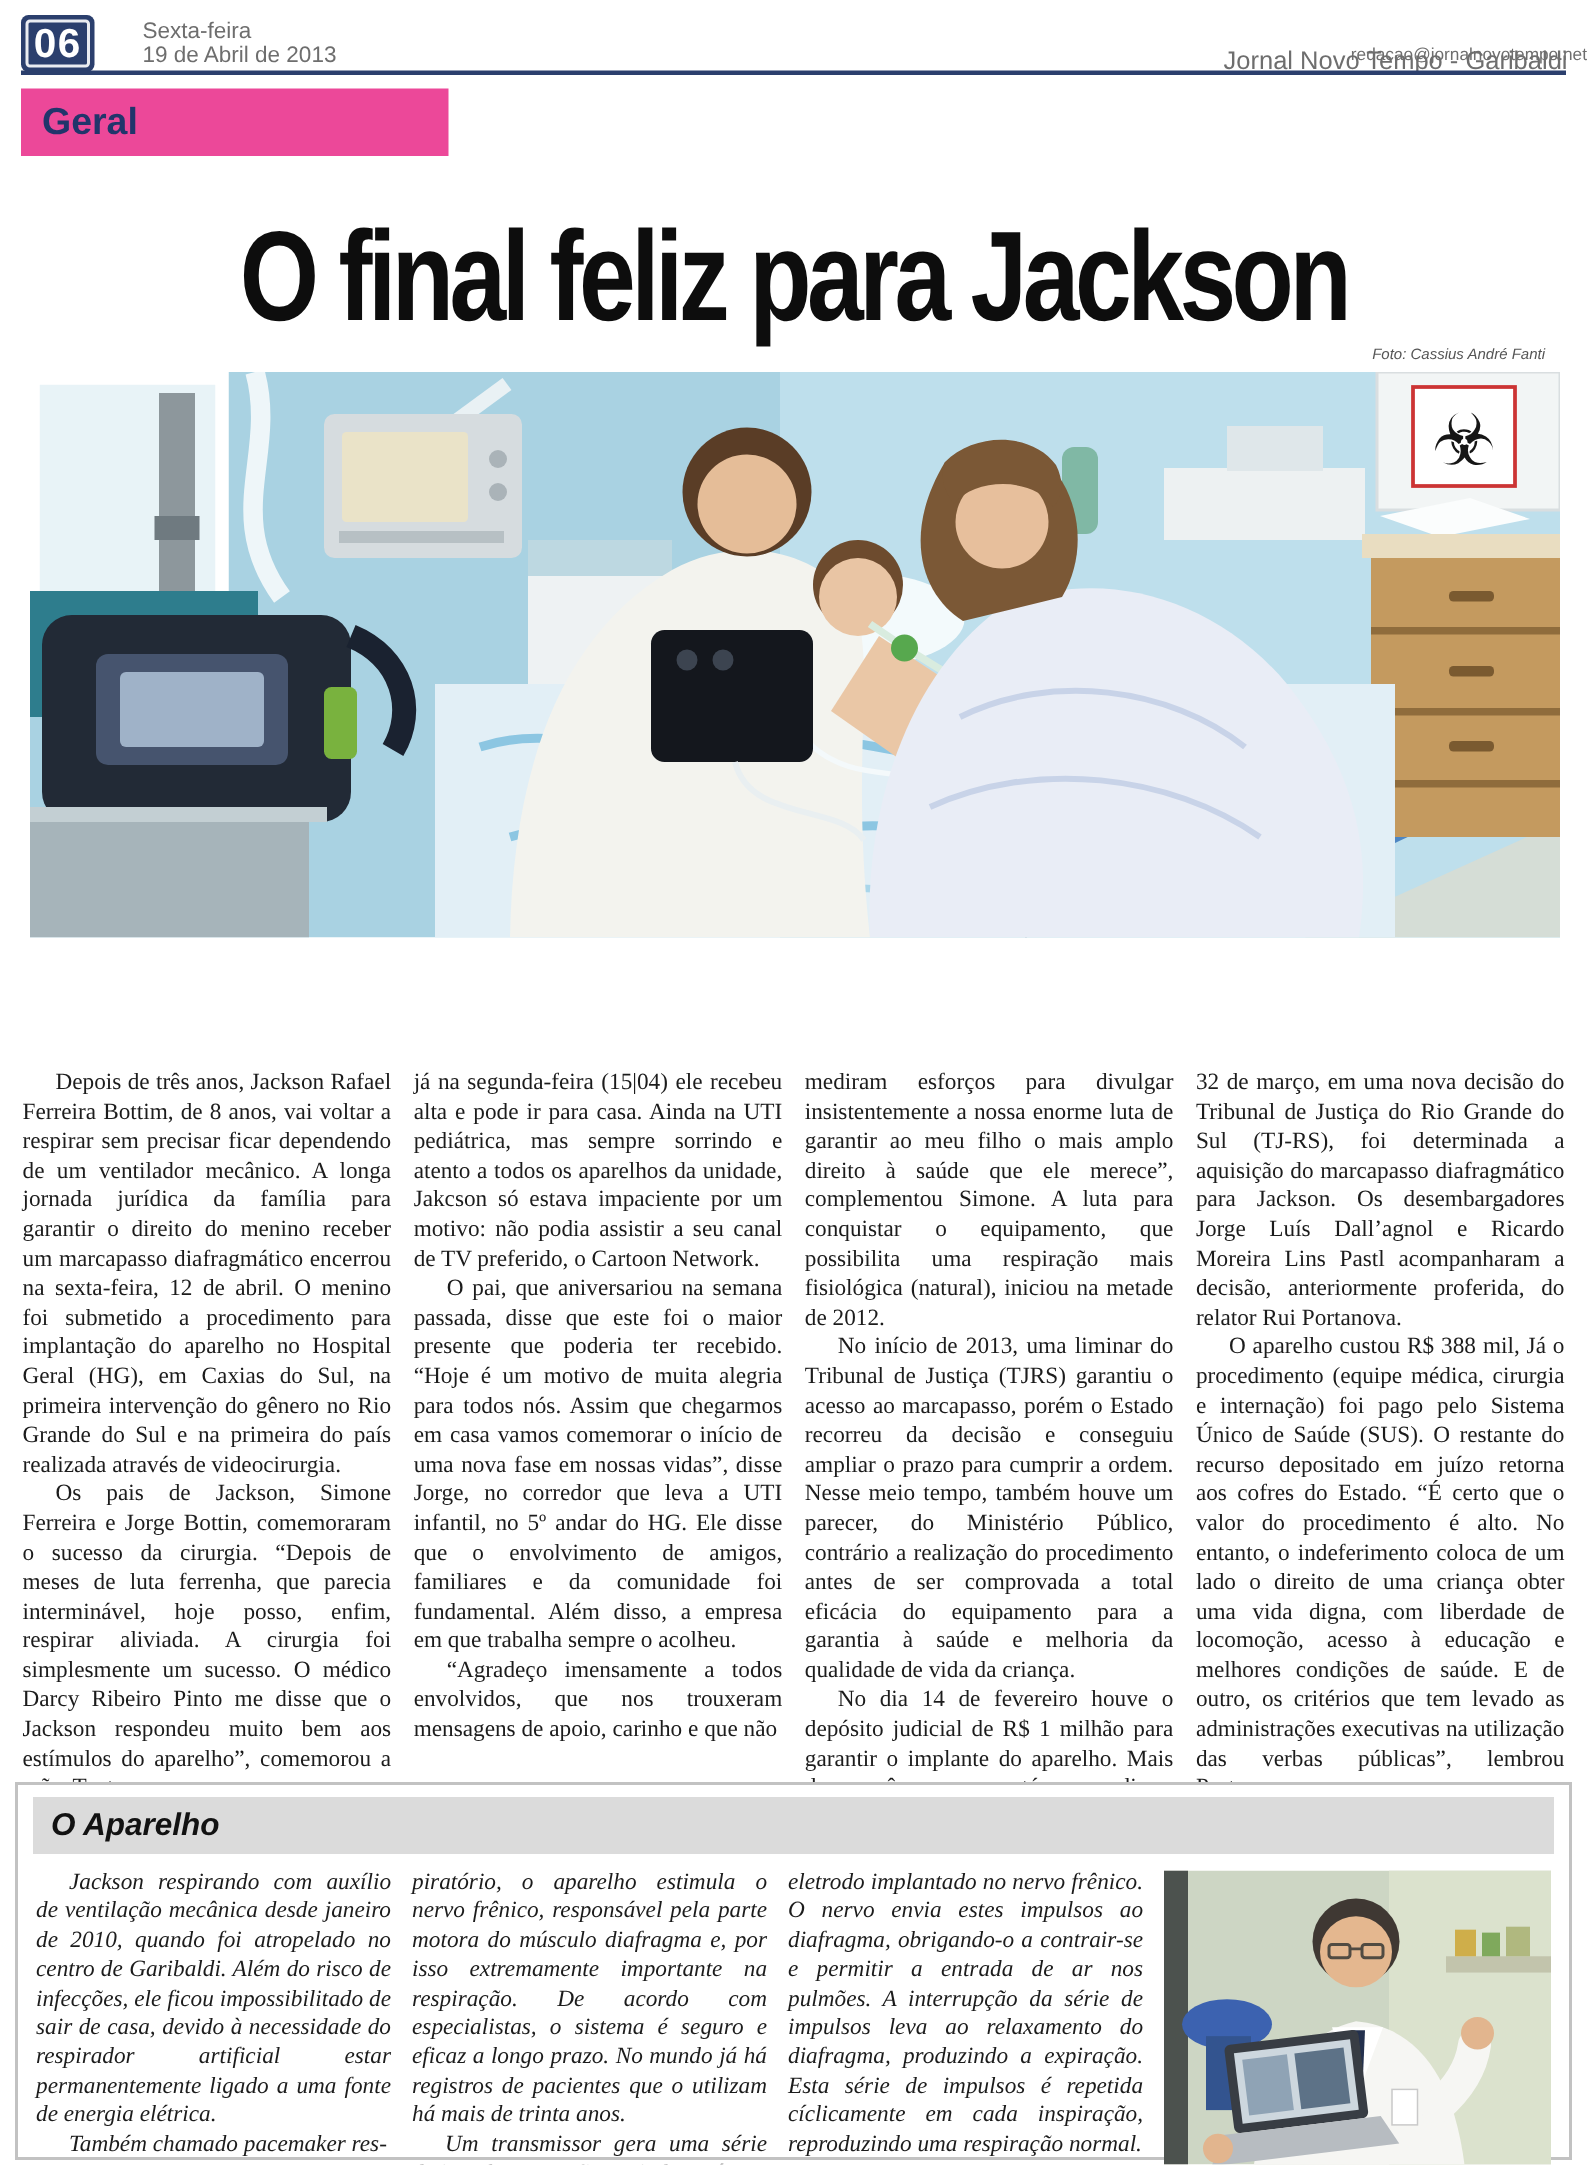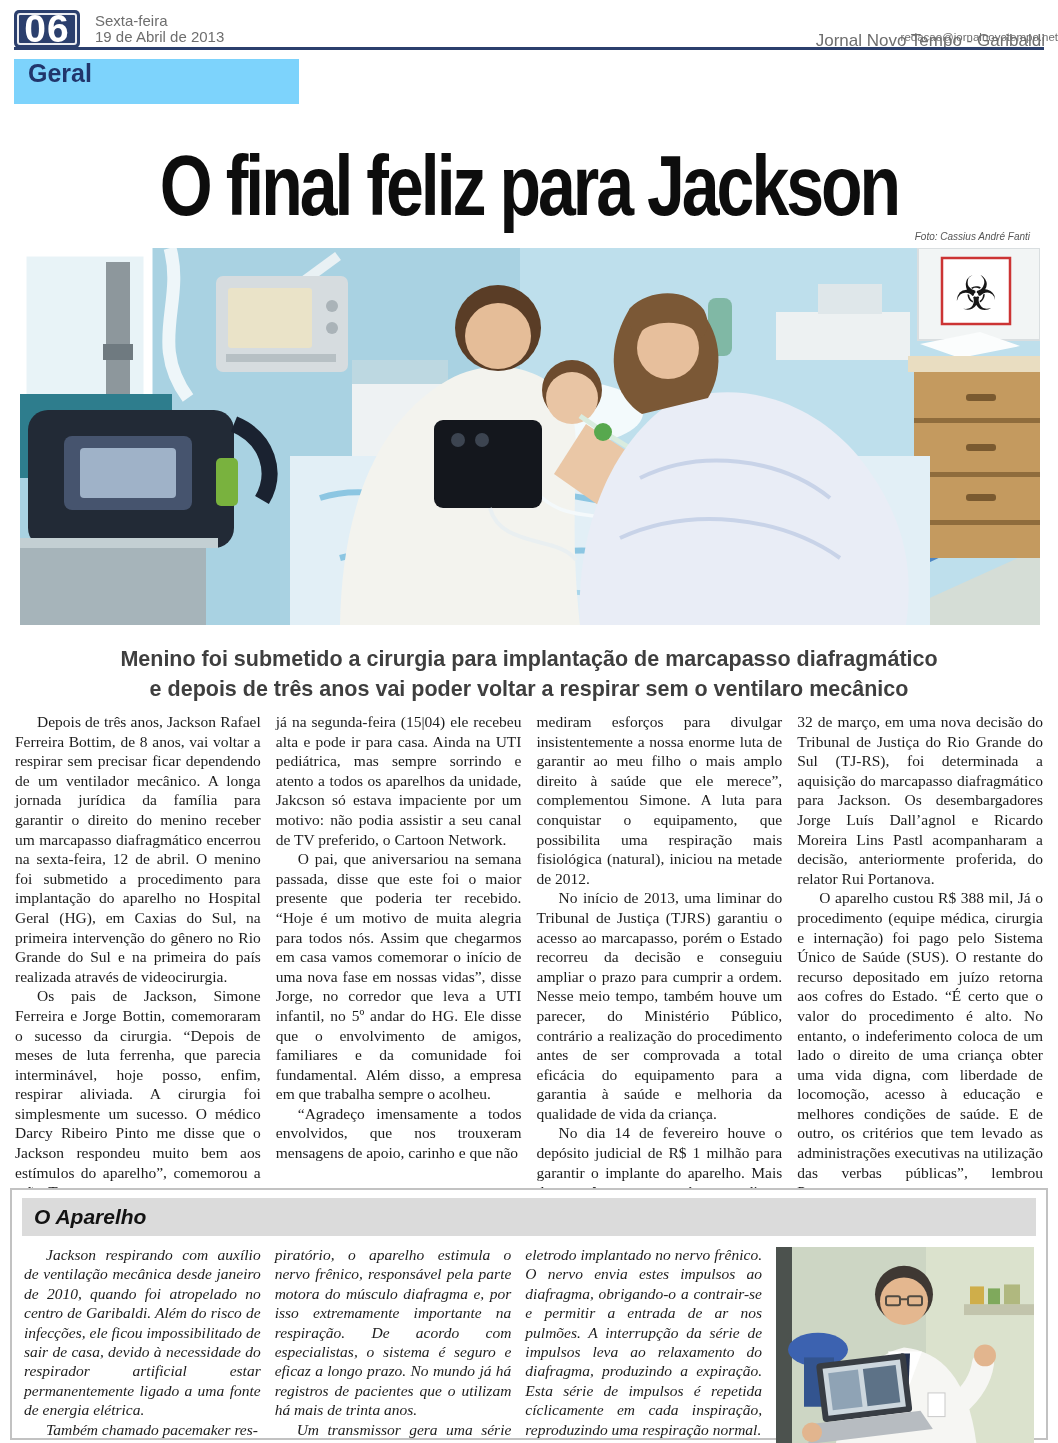--- a/index.html
+++ b/index.html
@@ -1,32 +1,32 @@
 <!DOCTYPE html>
 <html lang="pt-BR"><head>
 <meta charset="utf-8">
 <style>
   html,body{margin:0;padding:0;background:#ffffff;}
   #page{position:relative;width:1058px;height:1443px;background:#fff;overflow:hidden;
         font-family:"Liberation Serif",serif;color:#1c1c1c;}
 
   
   .header-rule{position:absolute;left:14px;right:14px;top:47px;height:3px;background:#2b3f6d;}
-  .pagenum{position:absolute;left:14px;top:10px;width:66px;height:38px;background:#2b3f6d;
+  .pagenum{position:absolute;left:14px;top:10px;width:49px;height:38px;background:#2b3f6d;
            border-radius:5px;color:#fff;font-family:"Liberation Sans",sans-serif;font-weight:bold;
-           font-size:39px;text-align:center;line-height:38px;letter-spacing:1px;z-index:2;}
+           font-size:27px;text-align:center;line-height:38px;letter-spacing:1px;z-index:2;}
   .pagenum::after{content:"";position:absolute;inset:3px;border:2px solid rgba(255,255,255,.9);border-radius:3px;pointer-events:none;}
   .daydate{position:absolute;left:95px;top:13px;font-family:"Liberation Sans",sans-serif;
            font-size:15px;color:#6e6e6e;line-height:16px;}
   .hdr-center{position:absolute;top:31px;left:0;right:0;text-align:right;
               font-family:"Liberation Sans",sans-serif;font-size:11.5px;color:#6e6e6e;}
   .hdr-right{position:absolute;top:31px;right:13px;font-family:"Liberation Sans",sans-serif;
              font-size:17px;color:#6e6e6e;}
-  .section-box{position:absolute;left:14px;top:59px;width:285px;height:45px;background:#7dd3fc;
-               display:flex;align-items:flex-start;padding-left:14px;box-sizing:border-box;}
+  .section-box{position:absolute;left:14px;top:59px;width:285px;height:45px;background:#ec4899;
+               display:flex;align-items:center;padding-left:14px;box-sizing:border-box;}
   .section-box span{font-family:"Liberation Sans",sans-serif;font-weight:bold;font-size:25px;color:#21356b;}
 
   
   .headline{position:absolute;top:136px;left:0;right:0;text-align:center;
             font-family:"Liberation Sans",sans-serif;font-weight:900;font-size:68px;
             letter-spacing:-3px;color:#0d0d0d;transform:scaleY(1.25);transform-origin:50% 0;
             white-space:nowrap;}
   .photo-credit{position:absolute;top:231px;right:28px;font-family:"Liberation Sans",sans-serif;
                 font-style:italic;font-size:10px;color:#555;}
 
@@ -162,24 +162,20 @@
     <g>
       <path d="M560,377 C556,296 582,206 646,158 C708,128 788,148 838,208 C886,268 894,322 886,377 Z" fill="#e9edf6"></path>
       <path d="M620,230 C680,200 760,210 810,250" stroke="#c8d3e8" stroke-width="4" fill="none"></path>
       <path d="M600,290 C670,258 760,268 820,310" stroke="#c8d3e8" stroke-width="4" fill="none"></path>
       <path d="M610,60 C580,110 596,150 622,166 L688,150 C706,120 700,80 676,58 Z" fill="#7b5836"></path>
       <circle cx="648" cy="100" r="31" fill="#e7bf9c"></circle>
       <path d="M610,60 C630,40 668,40 684,62 C690,74 688,84 682,90 C670,70 630,70 616,88 C610,80 606,70 610,60 Z" fill="#7b5836"></path>
     </g>
   </svg>
 
-  <div class="subheadline">
-    <div>Menino foi submetido a cirurgia para implantação de marcapasso diafragmático</div>
-    <div>e depois de três anos vai poder voltar a respirar sem o ventilaro mecânico</div>
-  </div>
 
   <div class="article-cols">
     <div class="col">
       <p>Depois de três anos, Jackson Rafael Ferreira Bottim, de 8 anos, vai voltar a respirar sem precisar ficar dependendo de um ventilador mecânico. A longa jornada jurídica da família para garantir o direito do menino receber um marcapasso diafragmático encerrou na sexta-feira, 12 de abril. O menino foi submetido a procedimento para implantação do aparelho no Hospital Geral (HG), em Caxias do Sul, na primeira intervenção do gênero no Rio Grande do Sul e na primeira do país realizada através de videocirurgia.</p>
       <p>Os pais de Jackson, Simone Ferreira e Jorge Bottin, comemoraram o sucesso da cirurgia. “Depois de meses de luta ferrenha, que parecia interminável, hoje posso, enfim, respirar aliviada. A cirurgia foi simplesmente um sucesso. O médico Darcy Ribeiro Pinto me disse que o Jackson respondeu muito bem aos estímulos do aparelho”, comemorou a mãe. Tanto que</p>
     </div>
     <div class="col">
       <p class="noind">já na segunda-feira (15|04) ele recebeu alta e pode ir para casa. Ainda na UTI pediátrica, mas sempre sorrindo e atento a todos os aparelhos da unidade, Jakcson só estava impaciente por um motivo: não podia assistir a seu canal de TV preferido, o Cartoon Network.</p>
       <p>O pai, que aniversariou na semana passada, disse que este foi o maior presente que poderia ter recebido. “Hoje é um motivo de muita alegria para todos nós. Assim que chegarmos em casa vamos comemorar o início de uma nova fase em nossas vidas”, disse Jorge, no corredor que leva a UTI infantil, no 5º andar do HG. Ele disse que o envolvimento de amigos, familiares e da comunidade foi fundamental. Além disso, a empresa em que trabalha sempre o acolheu.</p>
       <p>“Agradeço imensamente a todos envolvidos, que nos trouxeram mensagens de apoio, carinho e que não</p>

